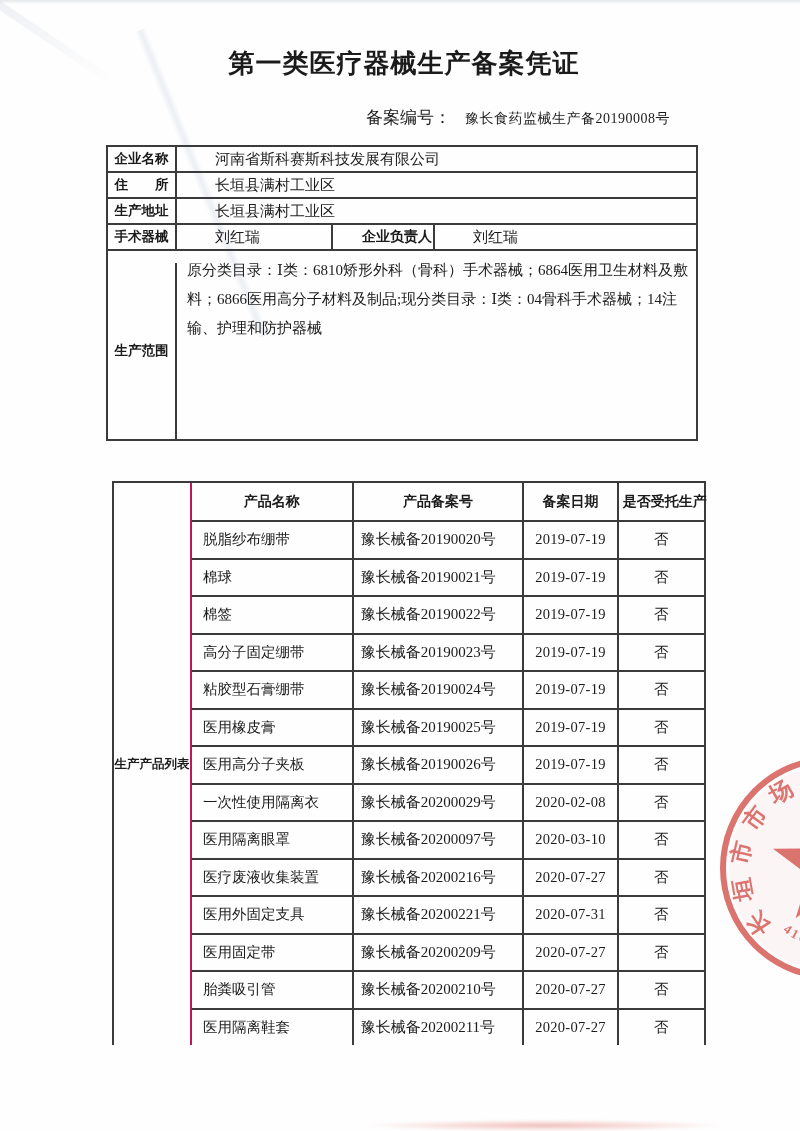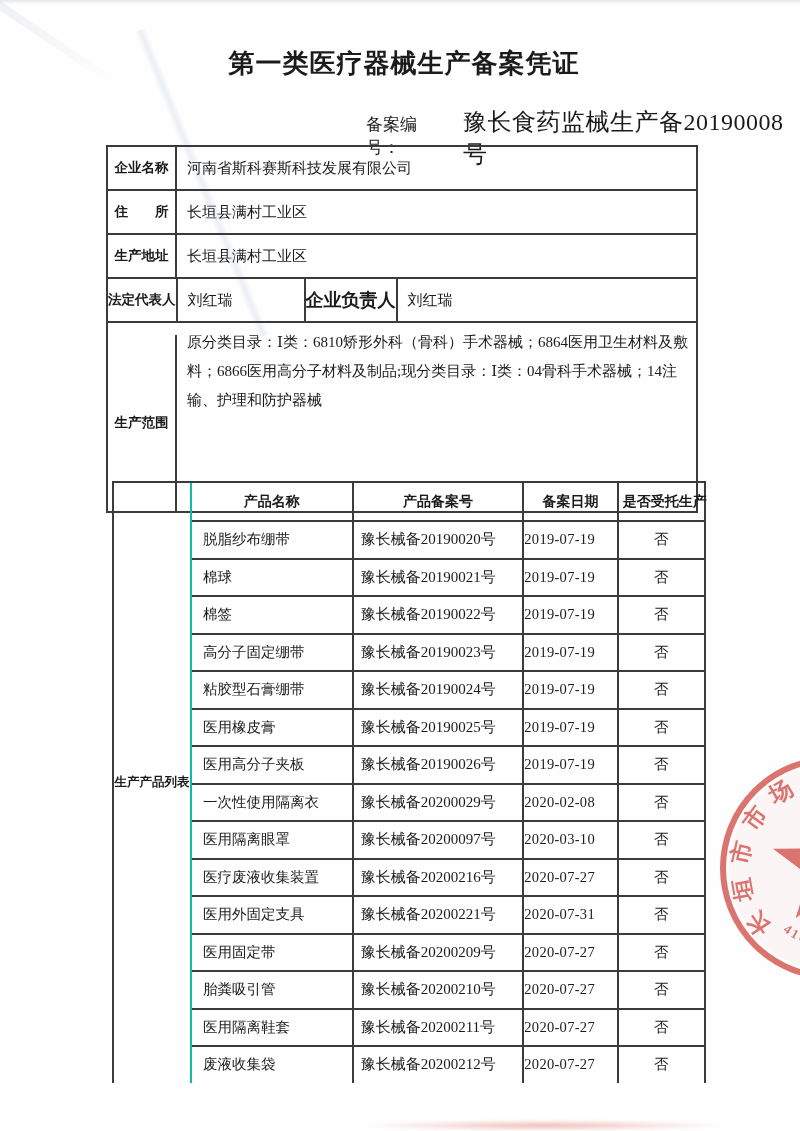--- a/index.html
+++ b/index.html
@@ -19,53 +19,53 @@
     transform:rotate(34deg);}
   .bottom-smudge{position:absolute;left:366px;top:1120px;width:356px;height:11px;
     background:radial-gradient(ellipse at center,rgba(230,140,130,.55),rgba(230,140,130,0) 72%);
     filter:blur(1px);}
 
   .doc-title{position:absolute;top:46px;left:0;width:808px;text-align:center;
     font-size:26px;font-weight:700;letter-spacing:1px;}
   .recno{position:absolute;top:106px;left:338px;font-size:17px;font-weight:400;
     display:flex;align-items:baseline;margin-left:28px;}
   .recno .lbl{margin-right:14px;}
-  .recno .val{font-size:24px;letter-spacing:.5px;}
+  .recno .val{font-size:14px;letter-spacing:.5px;}
 
   
   .itable{position:absolute;left:106px;top:145px;width:592px;
     border:2px solid #3b3b3b;box-sizing:border-box;}
   .irow{display:flex;align-items:stretch;border-bottom:2px solid #3b3b3b;box-sizing:border-box;}
   .irow:last-child{border-bottom:none;}
   .ilabel{flex:0 0 69px;border-right:2px solid #3b3b3b;display:flex;align-items:center;
     justify-content:center;font-weight:600;font-size:13.5px;white-space:nowrap;box-sizing:border-box;}
   .ival{flex:1;display:flex;align-items:center;padding:11px 10px;font-size:15px;box-sizing:border-box;}
   .ival-mid{flex:0 0 128px;border-right:2px solid #3b3b3b;}
   .ilabel2{flex:0 0 74px;border-right:2px solid #3b3b3b;display:flex;align-items:center;
-    justify-content:center;font-weight:600;font-size:18px;white-space:nowrap;box-sizing:border-box;}
-  .r-std{height:44px;}
+    justify-content:center;font-weight:600;font-size:14px;white-space:nowrap;box-sizing:border-box;}
+  .r-std{height:26px;gap:28px;}
   .r-scope{height:188px;}
   .r-scope .ilabel{align-items:center;margin-top:12px;}
   .scope-text{flex:1;display:block;padding:5px 8px 0 10px;font-size:15px;line-height:29px;box-sizing:border-box;}
 
   
   .ptable{position:absolute;left:112px;top:481px;width:594px;display:flex;align-items:stretch;
     border:2px solid #3b3b3b;border-bottom:none;box-sizing:border-box;}
-  .plabel{flex:0 0 78px;border-right:2px solid #14b8a6;display:flex;align-items:center;
+  .plabel{flex:0 0 78px;border-right:2px solid #be185d;display:flex;align-items:center;
     justify-content:center;font-weight:600;font-size:12.5px;white-space:nowrap;box-sizing:border-box;}
   .ptable table{flex:1;border-collapse:collapse;table-layout:fixed;width:514px;}
   .ptable th{height:29px;font-size:14px;font-weight:600;text-align:center;
     border-bottom:2px solid #3b3b3b;white-space:nowrap;padding:4px;}
   .ptable td{height:35.5px;font-size:14.5px;padding:0;}
   .ptable th + th, .ptable td + td{border-left:2px solid #3b3b3b;}
   .ptable tbody td{border-bottom:2px solid #3b3b3b;}
   .ptable tbody tr:last-child td{border-bottom:none;}
   td.c-name{text-align:left;padding-left:11px;}
   td.c-no{text-align:left;padding-left:7px;font-size:15px;margin-left:35px;}
-  td.c-date{letter-spacing:.3px;}
+  td.c-date{text-align:center;letter-spacing:.3px;}
   td.c-ent{text-align:center;}
 
   
   .seal{position:absolute;left:642px;top:678px;width:380px;height:380px;
     opacity:.88;mix-blend-mode:multiply;pointer-events:none;}
   .seal text{font-family:"Liberation Serif","DejaVu Serif",serif;font-weight:700;}
 </style>
 </head>
 <body>
 
@@ -87,21 +87,21 @@
   </div>
   <div class="irow r-std">
     <div class="ilabel">住　　所</div>
     <div class="ival">长垣县满村工业区</div>
   </div>
   <div class="irow r-std">
     <div class="ilabel">生产地址</div>
     <div class="ival">长垣县满村工业区</div>
   </div>
   <div class="irow r-std">
-    <div class="ilabel">法定代表人</div>
+    <div class="ilabel">手术器械</div>
     <div class="ival ival-mid">刘红瑞</div>
     <div class="ilabel2">企业负责人</div>
     <div class="ival">刘红瑞</div>
   </div>
   <div class="irow r-scope">
     <div class="ilabel">生产范围</div>
     <div class="scope-text">原分类目录：Ⅰ类：6810矫形外科（骨科）手术器械；6864医用卫生材料及敷料；6866医用高分子材料及制品;现分类目录：Ⅰ类：04骨科手术器械；14注输、护理和防护器械</div>
   </div>
 </div>
 
@@ -200,26 +200,20 @@
     <td class="c-no">豫长械备20200210号</td>
     <td class="c-date">2020-07-27</td>
     <td class="c-ent">否</td>
   </tr>
         <tr>
     <td class="c-name">医用隔离鞋套</td>
     <td class="c-no">豫长械备20200211号</td>
     <td class="c-date">2020-07-27</td>
     <td class="c-ent">否</td>
   </tr>
-        <tr>
-    <td class="c-name">废液收集袋</td>
-    <td class="c-no">豫长械备20200212号</td>
-    <td class="c-date">2020-07-27</td>
-    <td class="c-ent">否</td>
-  </tr>
       </tbody>
   </table>
 </div>
 
 <svg class="seal" viewBox="0 0 380 380" aria-hidden="true">
   <defs>
     <path id="seal-arc-top" d="M 130.6 249.4 A 84 84 0 1 1 274 190" fill="none"></path>
     <path id="seal-arc-bottom" d="M 140.8 253 A 80 80 0 0 0 239.2 253" fill="none"></path>
   </defs>
   <circle cx="190" cy="190" r="109" fill="none" stroke-width="6" stroke="#d85f5a"></circle>

